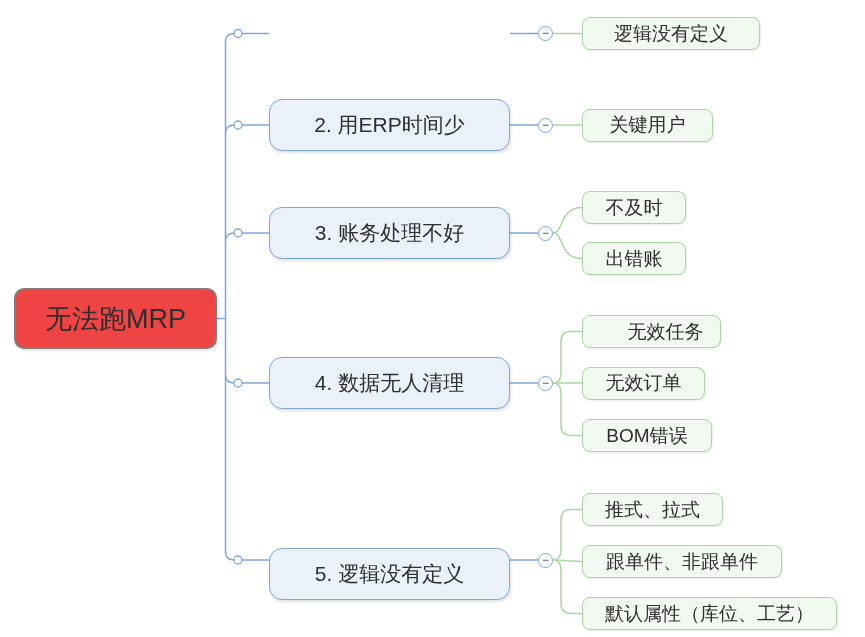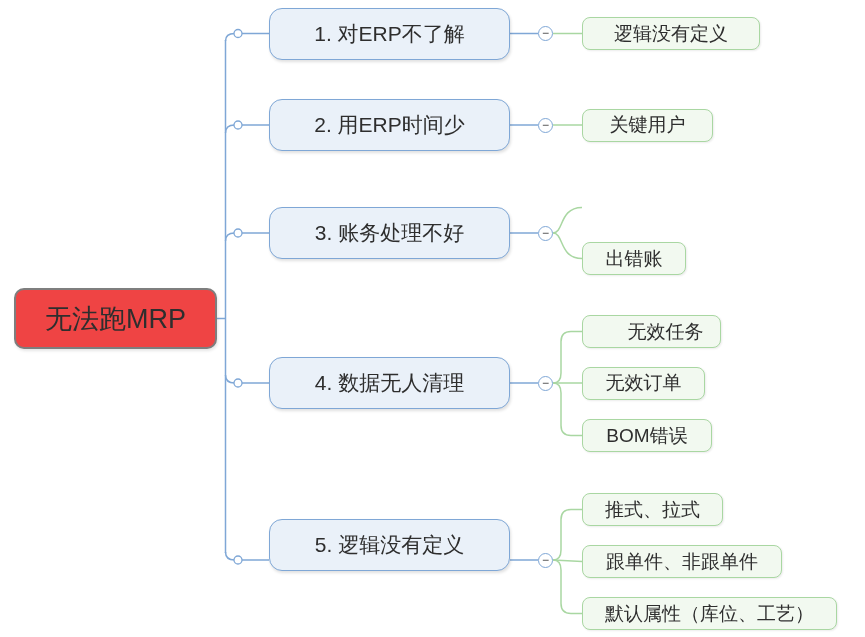--- a/index.html
+++ b/index.html
@@ -79,33 +79,30 @@
       <path d="M553,560 Q561,560 561,550 V519.5 Q561,509.5 571,509.5 H582"></path>
       <path d="M553,560 L582,561.5"></path>
       <path d="M553,560 Q561,560 561,570 V603.5 Q561,613.5 571,613.5 H582"></path>
     </g>
   </svg>
 
   <div class="node root-node">
     <span>无法跑MRP</span>
   </div>
 
-  <div class="node branch-node" style="top:7.5px;">
-    <span>1. 对ERP不了解</span>
-  </div>
   <div class="node branch-node" style="top:99px;">
     <span>2. 用ERP时间少</span>
   </div>
   <div class="node branch-node" style="top:207px;">
     <span>3. 账务处理不好</span>
   </div>
   <div class="node branch-node" style="top:357px;">
     <span>4. 数据无人清理</span>
   </div>
-  <div class="node branch-node" style="top:519px;">
+  <div class="node branch-node" style="top:548px;">
     <span>5. 逻辑没有定义</span>
   </div>
 
   <div class="collapse-btn" style="top:26px;">
     <span>−</span>
   </div>
   <div class="collapse-btn" style="top:117.5px;">
     <span>−</span>
   </div>
   <div class="collapse-btn" style="top:225.5px;">
@@ -116,20 +113,23 @@
   </div>
   <div class="collapse-btn" style="top:552.5px;">
     <span>−</span>
   </div>
 
   <div class="node child-node" style="top:17px;width:178px;">
     <span>逻辑没有定义</span>
   </div>
   <div class="node child-node" style="top:108.5px;width:131px;">
     <span>关键用户</span>
+  </div>
+  <div class="node child-node" style="top:191px;width:104px;">
+    <span>不及时</span>
   </div>
   <div class="node child-node" style="top:242px;width:104px;">
     <span>出错账</span>
   </div>
   <div class="node child-node" style="top:315px;width:139px;padding-left:28px;">
     <span>无效任务</span>
   </div>
   <div class="node child-node" style="top:366.5px;width:123px;">
     <span>无效订单</span>
   </div>

